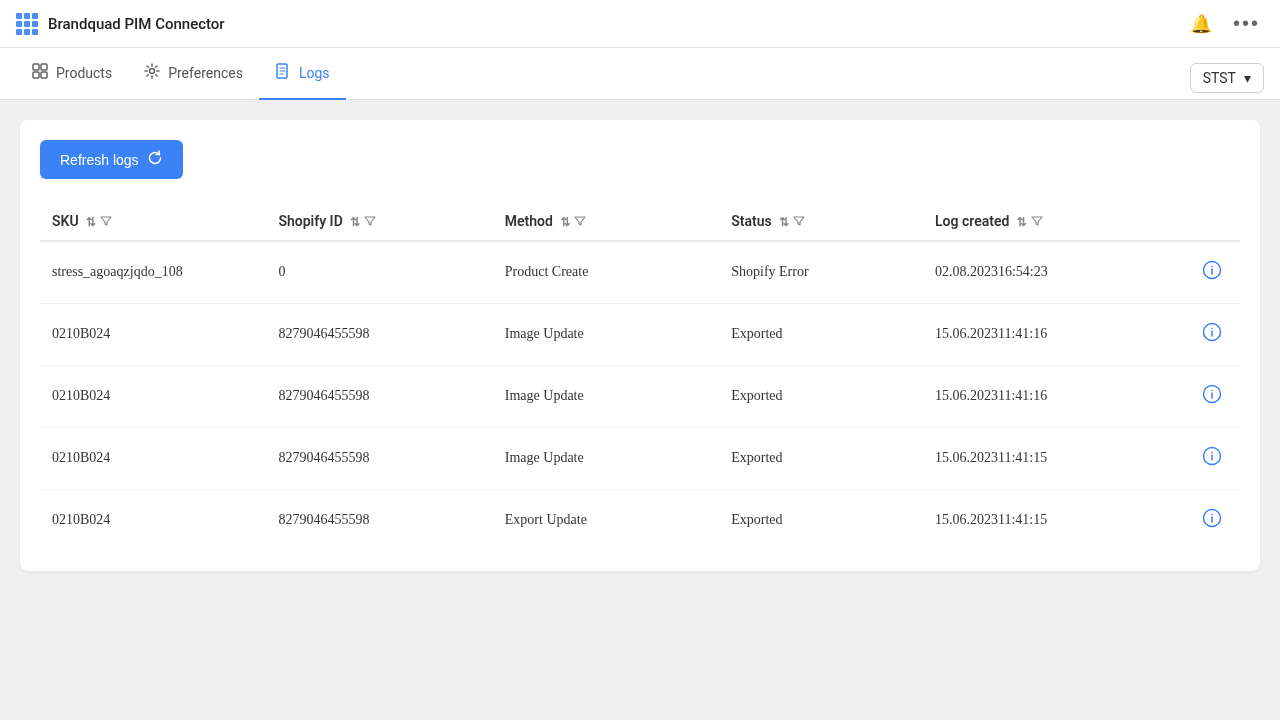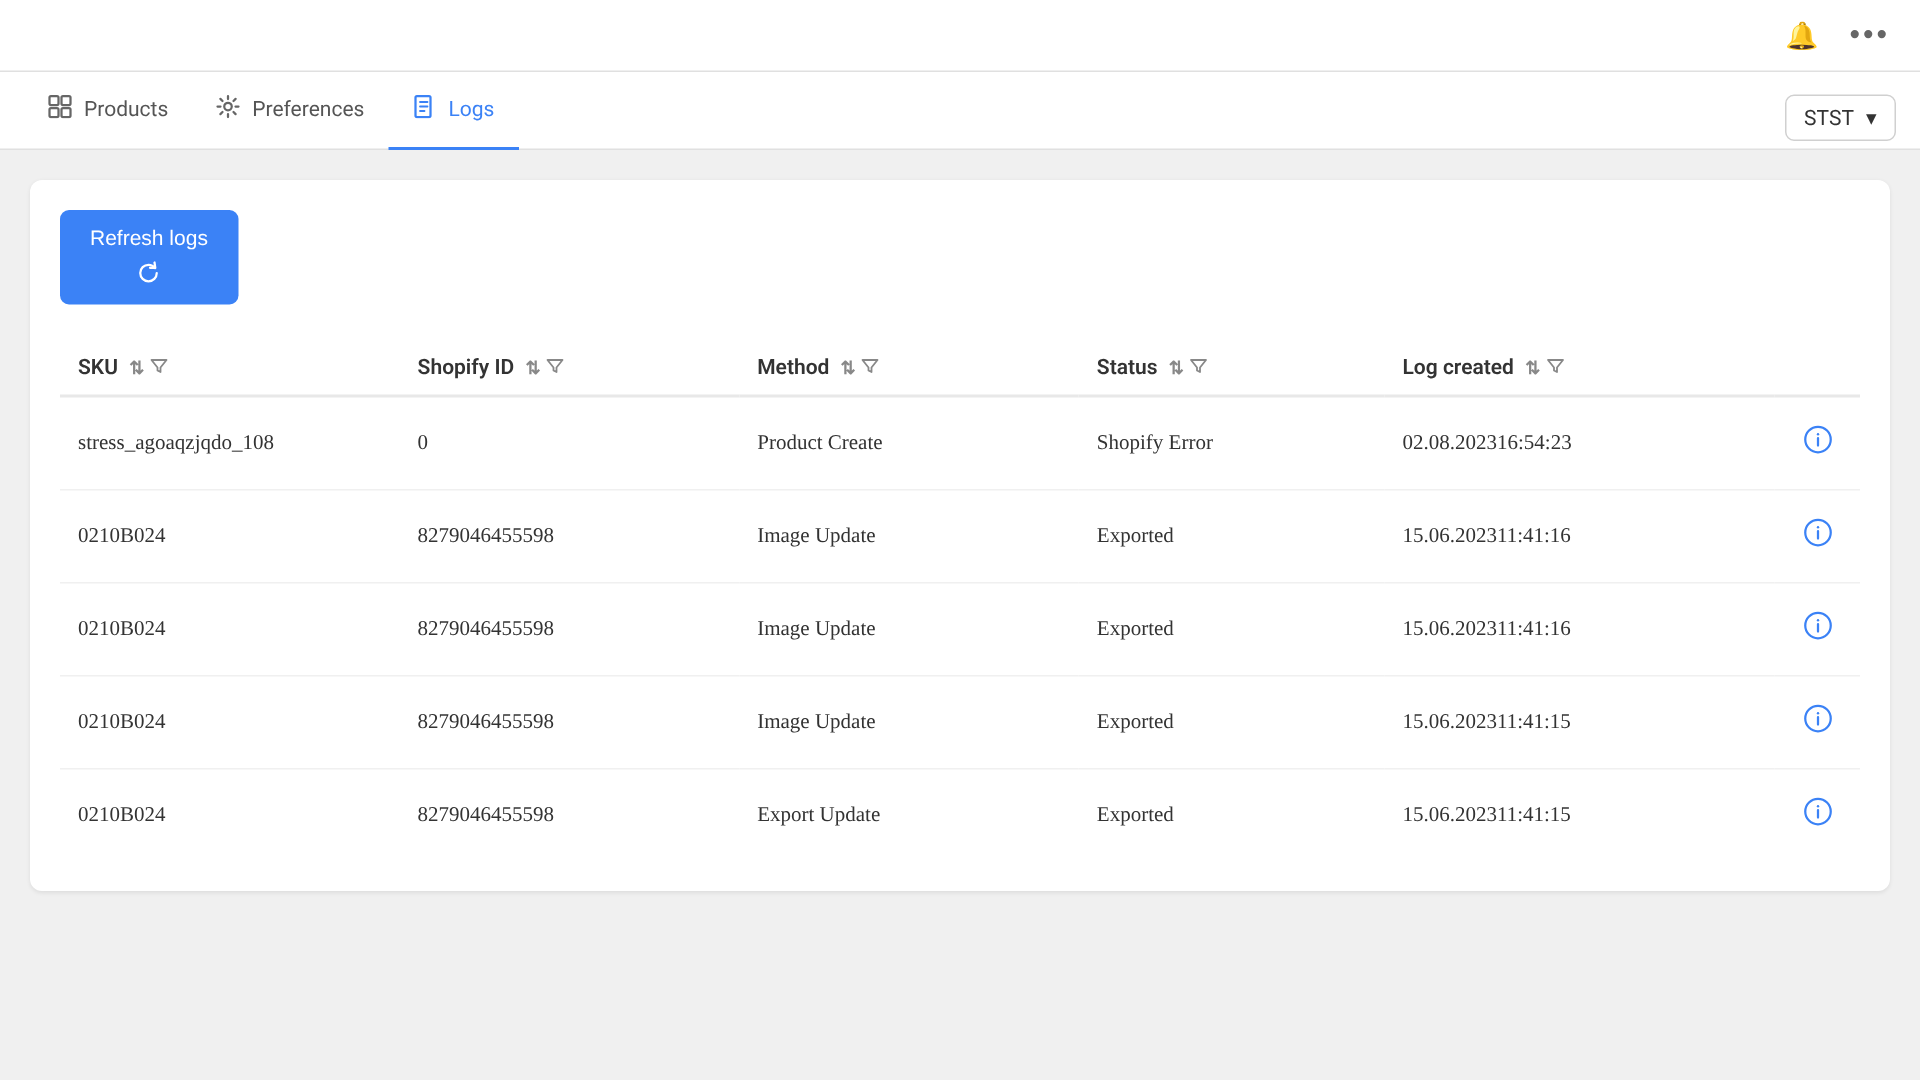--- a/index.html
+++ b/index.html
@@ -148,21 +148,20 @@
       align-items: center;
       gap: 8px;
       background: #3b82f6;
       color: #fff;
       border: none;
       border-radius: 6px;
       padding: 10px 20px;
       font-size: 14px;
       font-weight: 500;
       cursor: pointer;
-      flex-direction: column;
     }
 
     .table {
       width: 100%;
       border-collapse: collapse;
     }
     .table th {
       text-align: left;
       font-weight: 600;
       color: #333;
@@ -205,20 +204,34 @@
     .col-shopify { width: 200px; }
     .col-method { width: 200px; }
     .col-status { width: 180px; }
     .col-log { width: 230px; }
     .col-action { width: 50px; text-align: center; }
   </style>
 </head>
 <body>
 
 <div class="app-bar">
+  <div class="app-bar-logo">
+    <div class="grid-icon">
+      <div class="grid-dot"></div>
+        <div class="grid-dot"></div>
+        <div class="grid-dot"></div>
+      <div class="grid-dot"></div>
+        <div class="grid-dot"></div>
+        <div class="grid-dot"></div>
+      <div class="grid-dot"></div>
+        <div class="grid-dot"></div>
+        <div class="grid-dot"></div>
+    </div>
+    <span class="app-title">Brandquad PIM Connector</span>
+  </div>
   <div class="app-bar-actions">
     <button class="icon-btn">
       <span>🔔</span>
     </button>
     <button class="icon-btn">
       <span style="font-size:20px;letter-spacing:2px;">•••</span>
     </button>
   </div>
 </div>
 

